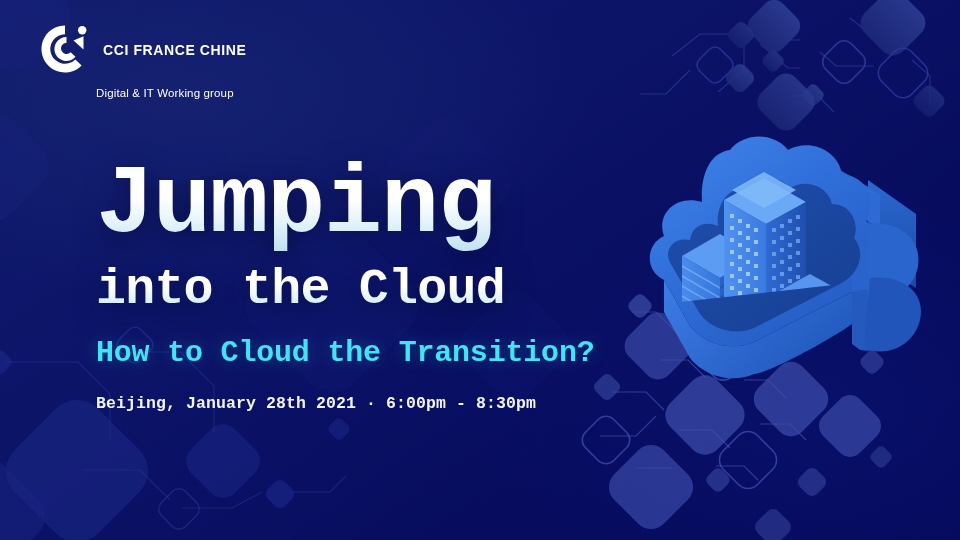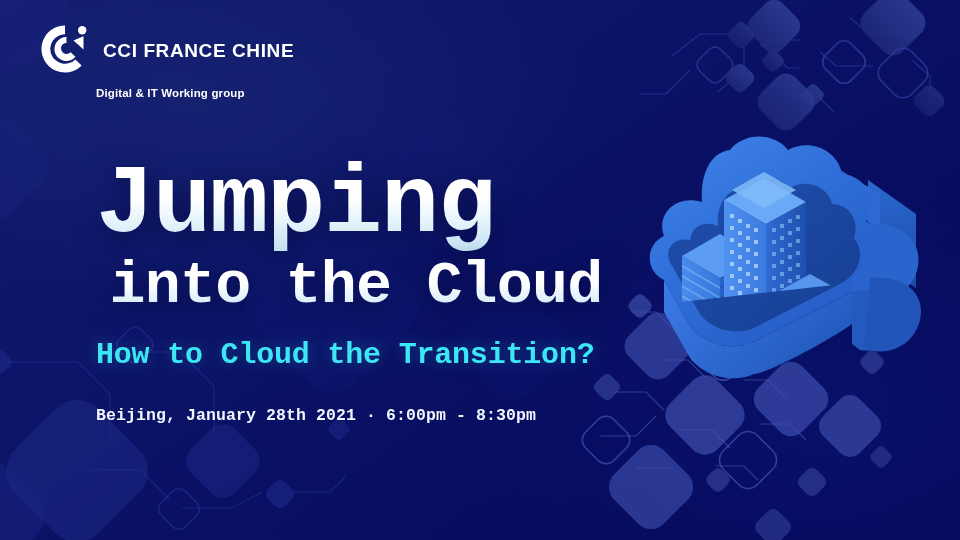--- a/index.html
+++ b/index.html
@@ -44,40 +44,40 @@
     flex: 0 0 54px;
   }
   .logo-words {
     display: flex;
     flex-direction: column;
     gap: 3px;
     padding-top: 2px;
   }
   .logo-latin {
     color: #ffffff;
-    font-size: 19px;
+    font-size: 14px;
     font-weight: 700;
     letter-spacing: 0.6px;
     line-height: 1;
     white-space: nowrap;
   }
   .logo-cn {
     color: #ffffff;
     font-size: 13px;
     font-weight: 700;
     letter-spacing: 3.4px;
     line-height: 1;
     white-space: nowrap;
   }
   .logo-sub {
     margin-top: 11px;
     margin-left: 58px;
     color: #ffffff;
     font-size: 11.5px;
-    font-weight: 700;
+    font-weight: 400;
     letter-spacing: 0.15px;
     white-space: nowrap;
   }
 
   
   .copy {
     position: absolute;
     left: 96px;
     top: 158px;
     width: 520px;
@@ -88,32 +88,32 @@
     letter-spacing: -1.2px;
     line-height: 0.98;
     background: linear-gradient(180deg, #ffffff 0%, #ffffff 42%, #e4f3fb 68%, #bfe1f1 100%);
     -webkit-background-clip: text;
     background-clip: text;
     color: transparent;
     -webkit-text-fill-color: transparent;
     filter: drop-shadow(0 6px 14px rgba(3, 8, 60, 0.75));
   }
   .title-1 { font-size: 97px; }
-  .title-2 { font-size: 60px; margin-top: 4px; letter-spacing: -0.8px; text-align: center; }
+  .title-2 { font-size: 50px; margin-top: 12px; letter-spacing: -0.8px; }
 
   .subtitle {
     margin-top: 22px;
     font-size: 30px;
     font-weight: 600;
     letter-spacing: -0.2px;
     color: #3ce6f4;
     text-shadow: 0 0 18px rgba(60, 230, 244, 0.28);
   }
   .eventline {
-    margin-top: 34px;
+    margin-top: 24px;
     font-size: 16.5px;
     font-weight: 700;
     letter-spacing: 0.1px;
     color: #f2f6ff;
   }
 
   
   .cloud-art {
     position: absolute;
     right: 4px;

